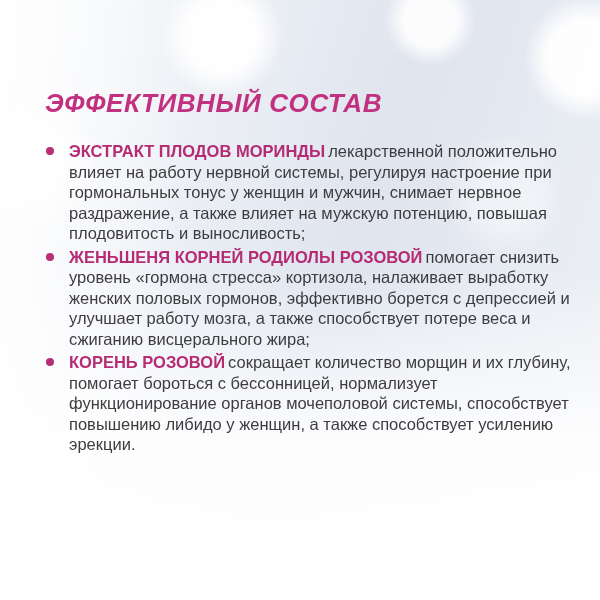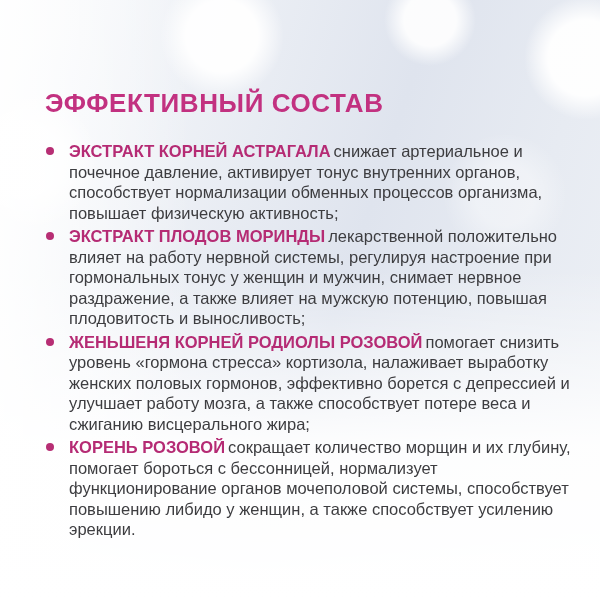--- a/index.html
+++ b/index.html
@@ -30,20 +30,21 @@
     left: 45px;
     width: 528px;
   }
   .page-title {
     margin: 0 0 25px 0;
     font-size: 26px;
     line-height: 26px;
     font-weight: bold;
     letter-spacing: 0.6px;
     color: #c23180;
+    font-style: italic;
   }
   .ingredient-list {
     list-style: none;
     margin: 0;
     padding: 0;
   }
   .ingredient-item {
     display: flex;
     align-items: flex-start;
     margin: 0 0 3px 0;
@@ -72,24 +73,20 @@
 </head>
 <body>
 
 <div class="page">
   <div class="content">
 
     <h1 class="page-title">ЭФФЕКТИВНЫЙ СОСТАВ</h1>
 
     <ul class="ingredient-list">
 
-      <li class="ingredient-item">
-        <span class="bullet-dot"></span>
-        <p class="ingredient-text"><strong class="ingredient-name">ЭКСТРАКТ КОРНЕЙ АСТРАГАЛА</strong><span>снижает артериальное и почечное давление, активирует тонус внутренних органов, способствует нормализации обменных процессов организма, повышает физическую активность;</span></p>
-      </li>
 
       <li class="ingredient-item">
         <span class="bullet-dot"></span>
         <p class="ingredient-text"><strong class="ingredient-name">ЭКСТРАКТ ПЛОДОВ МОРИНДЫ</strong><span>лекарственной положительно влияет на работу нервной системы, регулируя настроение при гормональных тонус у женщин и мужчин, снимает нервное раздражение, а также влияет на мужскую потенцию, повышая плодовитость и выносливость;</span></p>
       </li>
 
       <li class="ingredient-item">
         <span class="bullet-dot"></span>
         <p class="ingredient-text"><strong class="ingredient-name">ЖЕНЬШЕНЯ КОРНЕЙ РОДИОЛЫ РОЗОВОЙ</strong><span>помогает снизить уровень «гормона стресса» кортизола, налаживает выработку женских половых гормонов, эффективно борется с депрессией и улучшает работу мозга, а также способствует потере веса и сжиганию висцерального жира;</span></p>
       </li>

